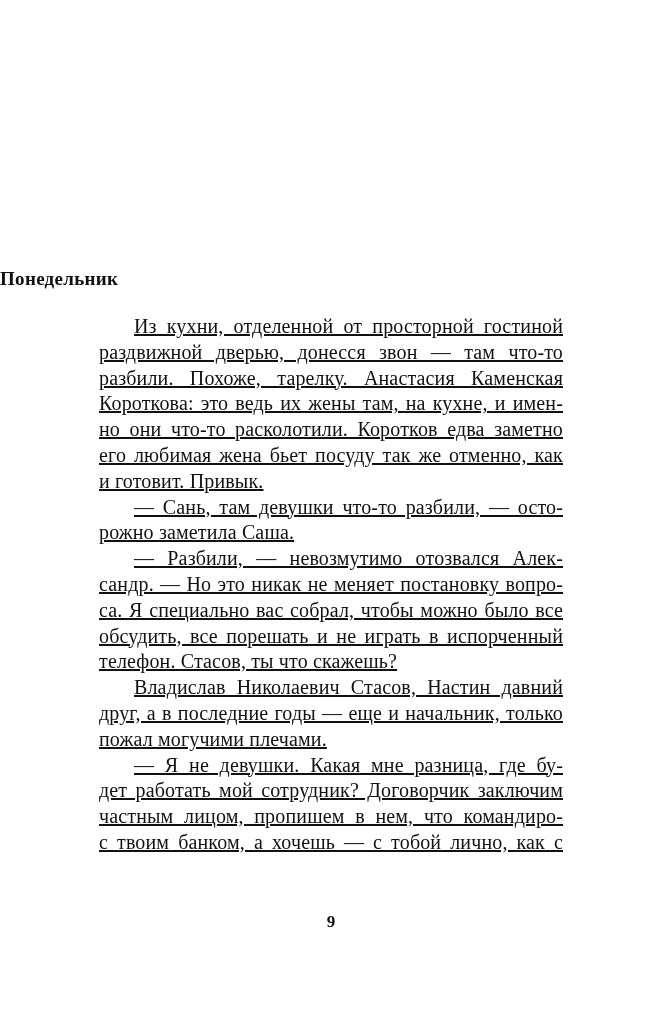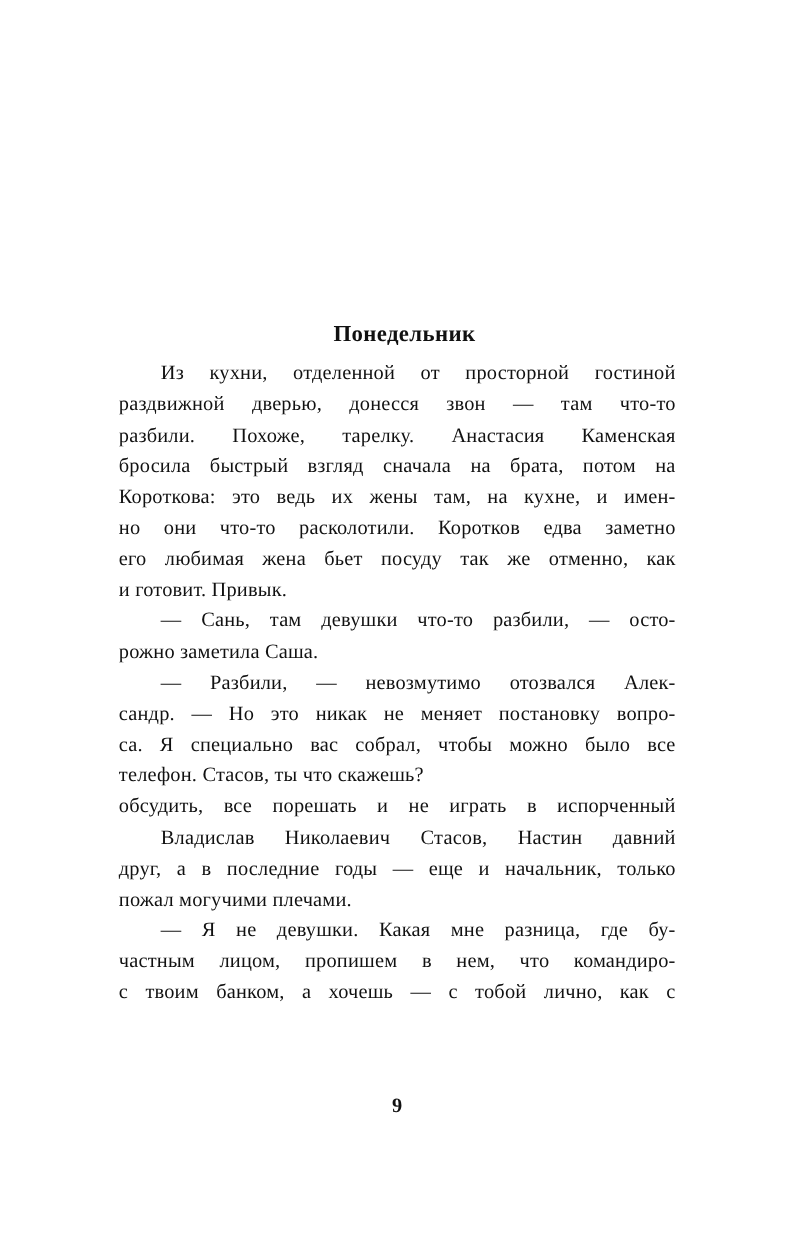--- a/index.html
+++ b/index.html
@@ -18,34 +18,34 @@
     width: 662px;
     height: 1034px;
     background: #ffffff;
     overflow: hidden;
   }
   .chapter-title {
     position: absolute;
     top: 268px;
     left: 0;
     width: 634px;
-    text-align: center;
+    text-align: left;
     font-weight: bold;
     font-size: 19px;
     letter-spacing: 0.3px;
-    padding-left: 20px;
   }
   .page-text {
     position: absolute;
-    top: 298px;
+    top: 314px;
     left: 99px;
     width: 464px;
-    font-size: 17px;
+    font-size: 20px;
     line-height: 25.8px;
     letter-spacing: 0.15px;
+    text-decoration: underline;
   }
   .line {
     text-align: justify;
     white-space: normal;
   }
   .line.just {
     text-align-last: justify;
   }
   .line.indent {
     text-indent: 35px;
@@ -63,34 +63,34 @@
 </head>
 <body>
 
 <div class="page">
   <div class="chapter-title">Понедельник</div>
 
   <div class="page-text">
       <div class="line indent just">Из кухни, отделенной от просторной гостиной</div>
       <div class="line just">раздвижной дверью, донесся звон — там что-то</div>
       <div class="line just">разбили. Похоже, тарелку. Анастасия Каменская</div>
-      <div class="line just">бросила быстрый взгляд сначала на брата, потом на</div>
       <div class="line just">Короткова: это ведь их жены там, на кухне, и имен-</div>
       <div class="line just">но они что-то расколотили. Коротков едва заметно</div>
       <div class="line just">его любимая жена бьет посуду так же отменно, как</div>
       <div class="line">и готовит. Привык.</div>
       <div class="line indent just">— Сань, там девушки что-то разбили, — осто-</div>
       <div class="line">рожно заметила Саша.</div>
       <div class="line indent just">— Разбили, — невозмутимо отозвался Алек-</div>
       <div class="line just">сандр. — Но это никак не меняет постановку вопро-</div>
       <div class="line just">са. Я специально вас собрал, чтобы можно было все</div>
+      <div class="line just">обсудить, все порешать и не играть в испорченный</div>
       <div class="line">телефон. Стасов, ты что скажешь?</div>
-      <div class="line just">обсудить, все порешать и не играть в испорченный</div>
       <div class="line indent just">Владислав Николаевич Стасов, Настин давний</div>
       <div class="line just">друг, а в последние годы — еще и начальник, только</div>
       <div class="line">пожал могучими плечами.</div>
       <div class="line indent just">— Я не девушки. Какая мне разница, где бу-</div>
+      <div class="line just">дет работать мой сотрудник? Договорчик заключим</div>
       <div class="line just">частным лицом, пропишем в нем, что командиро-</div>
       <div class="line just">с твоим банком, а хочешь — с тобой лично, как с</div>
     </div>
 
   <div class="page-number">9</div>
 </div>
 
 </body></html>

